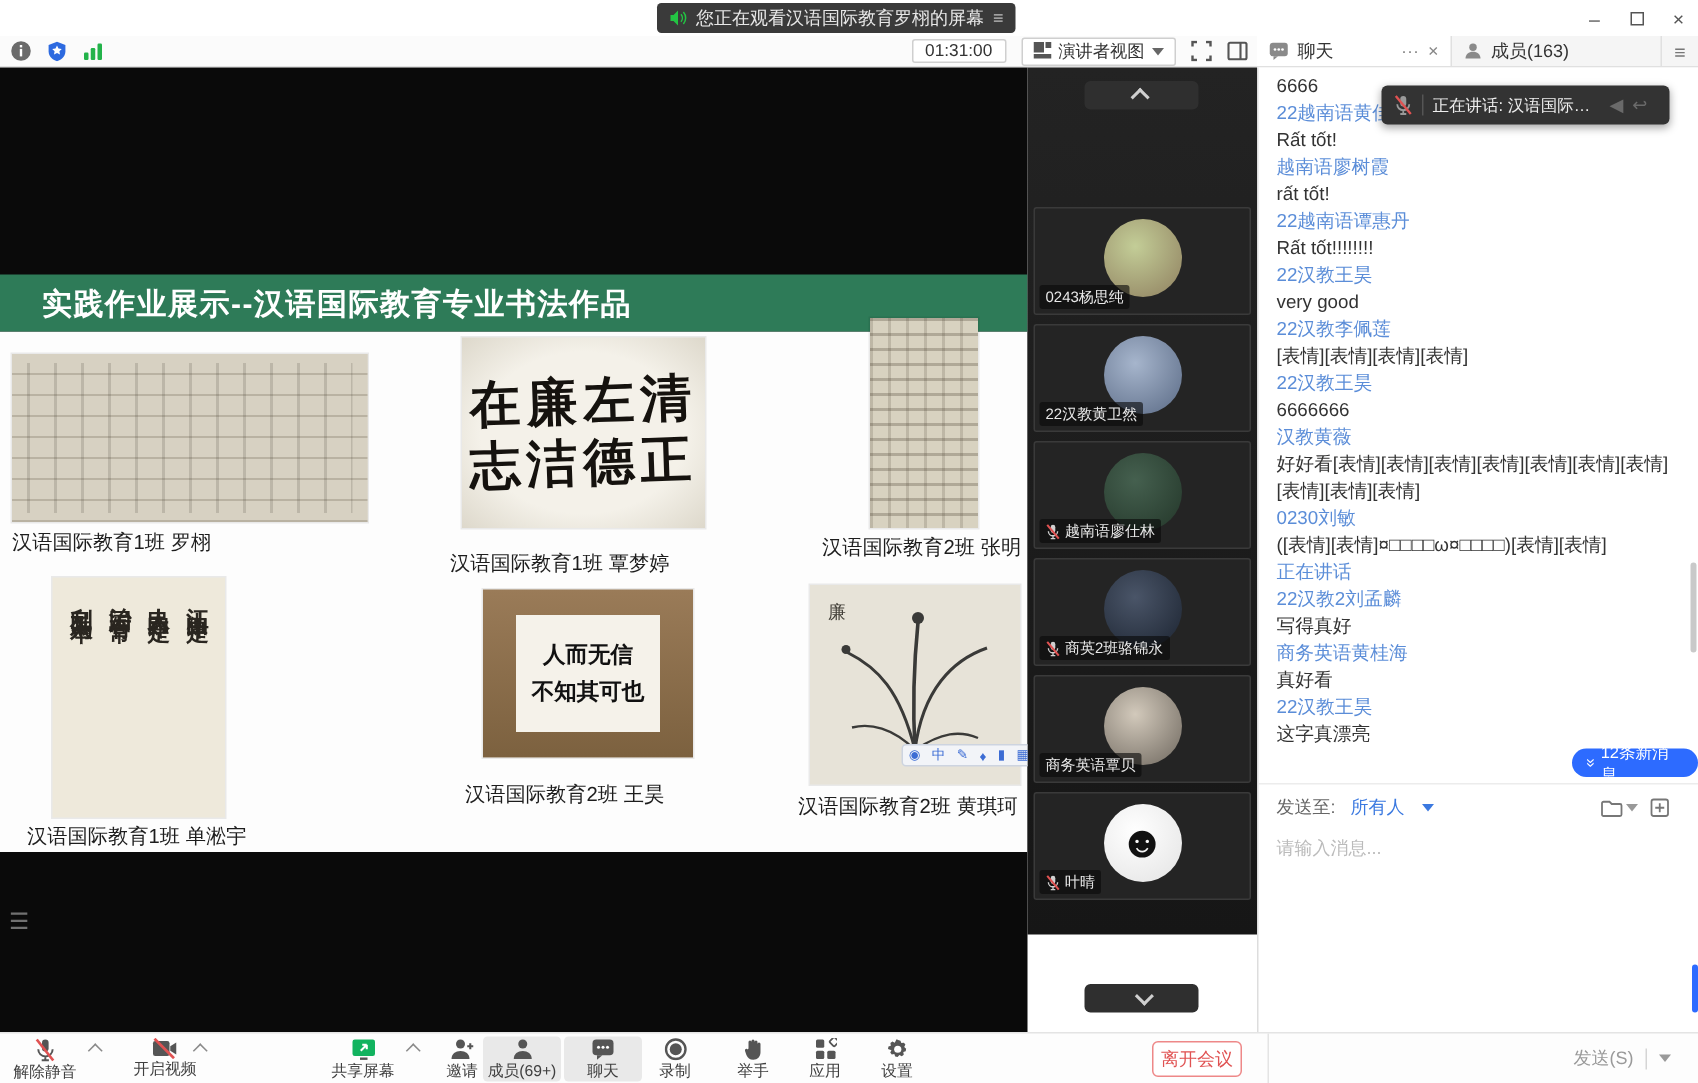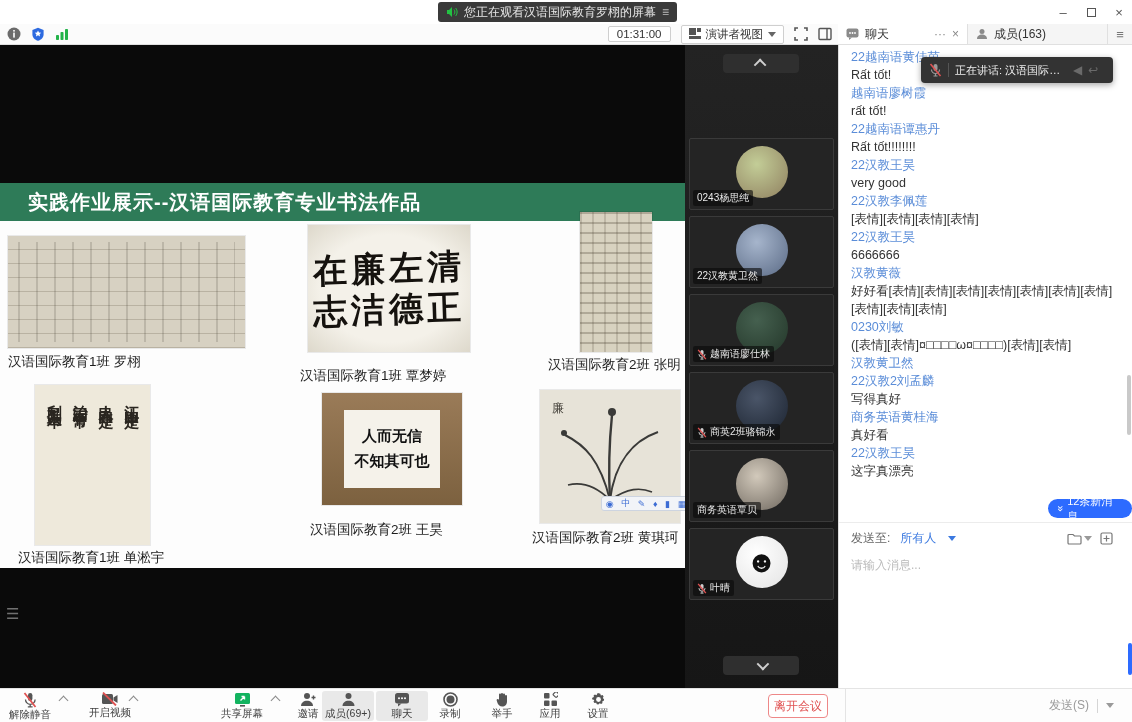--- a/index.html
+++ b/index.html
@@ -57,21 +57,21 @@
   #cap-qmt { left:300px; top:322px; width:178px; }
   #cap-zm { left:548px; top:311px; width:137px; overflow:hidden; text-align:left; }
   #cap-shan { left:18px; top:504px; width:150px; }
   #cap-wh { left:310px; top:476px; width:164px; }
   #cap-hqk { left:532px; top:484px; width:156px; }
   #ime-pill { left:601px; top:451px; width:90px; height:15px; background:#f2f4f8; border:1px solid #cdd4e0; border-radius:3px;
     display:flex; align-items:center; justify-content:space-around; font-size:9px; color:#3c6cd4; z-index:4; }
   #share-list-icon { left:6px; top:560px; color:#8a8a8a; font-size:15px; opacity:.8; }
 
   
-  #strip { left:685px; top:45px; width:153px; height:643px; background:linear-gradient(180deg,#232323,#161616); }
+  #strip { left:685px; top:45px; width:153px; height:578px; background:linear-gradient(180deg,#232323,#161616); }
   .strip-chev { left:38px; width:76px; height:19px; background:#2f2f2f; border-radius:4px; display:flex; align-items:center; justify-content:center; }
   .chev { width:9px; height:9px; border-left:2px solid #cfcfcf; border-top:2px solid #cfcfcf; }
   .chev.up { transform:rotate(45deg) translateY(2px); }
   .chev.down { transform:rotate(225deg) translateY(2px); }
   #tiles { position:absolute; left:4px; top:93px; width:145px; }
   .tile { position:relative; width:145px; height:72px; background:#242424; border:1px solid #3a3a3a; border-radius:2px; margin-bottom:6px; }
   .avatar { position:absolute; left:50%; top:7px; transform:translateX(-50%); width:52px; height:52px; border-radius:50%; display:flex; align-items:center; justify-content:center; font-size:30px; color:#111; overflow:hidden; }
   .name-tag { position:absolute; left:3px; bottom:3px; background:rgba(10,10,10,.62); border-radius:2px; color:#e9e9e9;
     font-size:10px; padding:1px 4px; display:flex; align-items:center; gap:3px; max-width:138px; white-space:nowrap; }
 
@@ -326,37 +326,38 @@
         </div>
       </div>
     </div>
   <div class="abs strip-chev" style="top:611px;">
       <span class="chev down"></span>
     </div>
 </div>
 
 <div class="abs" id="chat">
   <div id="chat-messages">
+      <div class="msg msg-text">6666</div>
       <div class="msg msg-name">22越南语黄佳茵</div>
       <div class="msg msg-text">Rất tốt!</div>
       <div class="msg msg-name">越南语廖树霞</div>
       <div class="msg msg-text">rất tốt!</div>
       <div class="msg msg-name">22越南语谭惠丹</div>
       <div class="msg msg-text">Rất tốt!!!!!!!!</div>
       <div class="msg msg-name">22汉教王昊</div>
       <div class="msg msg-text">very good</div>
       <div class="msg msg-name">22汉教李佩莲</div>
       <div class="msg msg-text">[表情][表情][表情][表情]</div>
       <div class="msg msg-name">22汉教王昊</div>
       <div class="msg msg-text">6666666</div>
       <div class="msg msg-name">汉教黄薇</div>
       <div class="msg msg-text">好好看[表情][表情][表情][表情][表情][表情][表情][表情][表情][表情]</div>
       <div class="msg msg-name">0230刘敏</div>
       <div class="msg msg-text">([表情][表情]¤□□□□ω¤□□□□)[表情][表情]</div>
-      <div class="msg msg-name">汉教黄卫然</div>
+      <div class="msg msg-name">正在讲话</div>
       <div class="msg msg-name">22汉教2刘孟麟</div>
       <div class="msg msg-text">写得真好</div>
       <div class="msg msg-name">商务英语黄桂海</div>
       <div class="msg msg-text">真好看</div>
       <div class="msg msg-name">22汉教王昊</div>
       <div class="msg msg-text">这字真漂亮</div>
     </div>
   <div class="abs" id="chat-scroll-thumb"></div>
   <div class="abs" id="chat-scroll-blue"></div>
 

